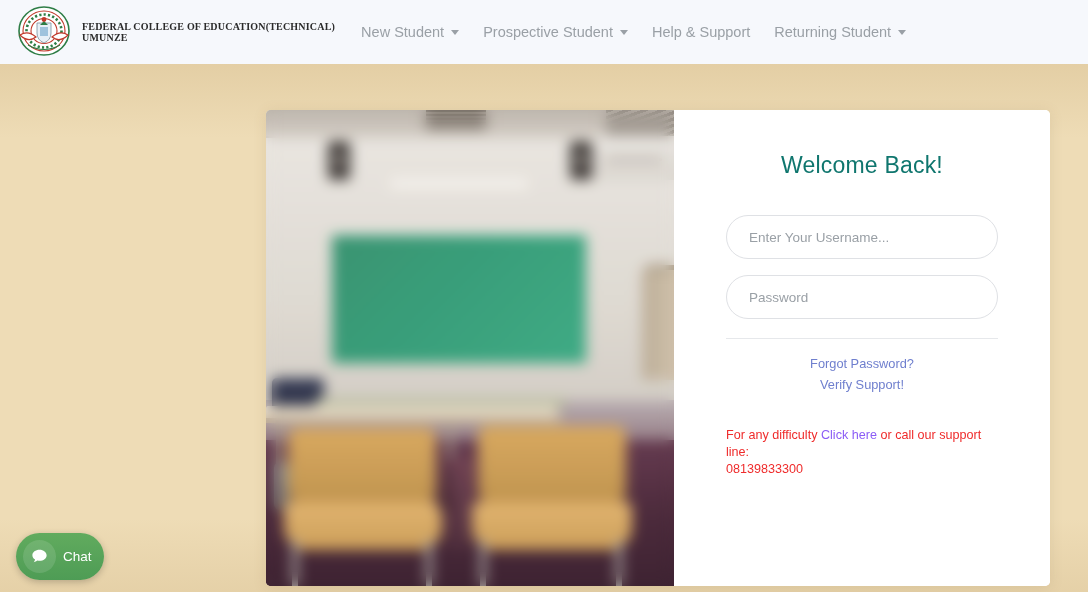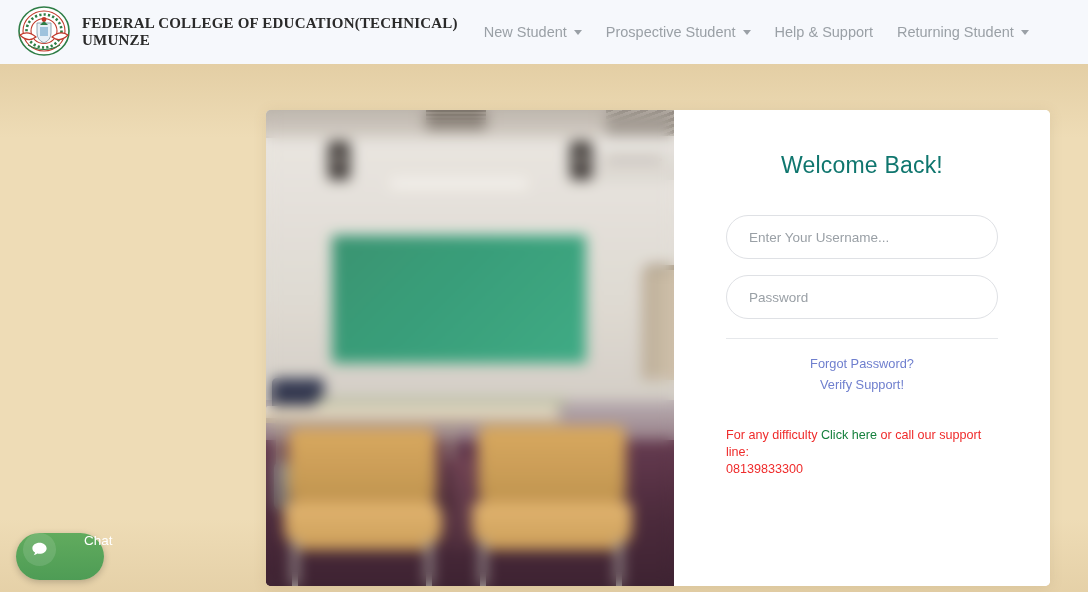--- a/index.html
+++ b/index.html
@@ -28,21 +28,21 @@
     position: absolute; left: 0; top: 0; width: 1088px; height: 64px;
     background: #f6f8fc;
     display: flex; align-items: center;
     z-index: 20;
   }
   .brand { display: flex; align-items: center; padding-left: 14px; }
   .crest { width: 60px; height: 54px; flex: none; position: relative; }
   .brand-text { margin-left: 8px; line-height: 1.12; }
   .brand-line1, .brand-line2 {
     font-family: "Liberation Serif", serif;
-    font-weight: bold; font-size: 15px; color: #2a2a2a;
+    font-weight: bold; font-size: 10px; color: #2a2a2a;
     letter-spacing: 0.2px; white-space: nowrap;
   }
   .brand-tag {
     font-family: "Liberation Serif", serif;
     font-style: italic; font-size: 8px; color: #6b5f55;
     margin-top: 2px; white-space: nowrap;
   }
 
   .nav { display: flex; align-items: center; margin-left: 14px; }
   .nav-item {
@@ -195,31 +195,30 @@
   .alt-links { text-align: center; margin-top: 14px; }
   .alt-link {
     display: block; font-size: 12.8px; color: #6f7fce;
     text-decoration: none; line-height: 21px; cursor: pointer;
   }
 
   .support {
     margin-top: 32px; font-size: 12.6px; color: #ef2b2b;
     line-height: 17px;
   }
-  .support-link { color: #15803d; text-decoration: none; cursor: pointer; }
+  .support-link { color: #8b5cf6; text-decoration: none; cursor: pointer; }
 
   
   .chat {
     position: absolute; left: 16px; top: 533px;
     width: 88px; height: 47px; border-radius: 24px;
     background: linear-gradient(180deg,#61ab5e 0%,#4e9c55 100%);
-    display: flex; cursor: pointer;
+    display: flex; align-items: center; cursor: pointer;
     box-shadow: 0 2px 7px rgba(0,0,0,0.22);
     z-index: 30;
-    gap: 21px;
   }
   .chat-circle {
     width: 33px; height: 33px; border-radius: 50%;
     background: rgba(255,255,255,0.12);
     margin-left: 7px; flex: none;
     display: flex; align-items: center; justify-content: center;
   }
   .chat-label { color: #fff; font-size: 13.5px; margin-left: 7px; }
 </style>
 </head>

